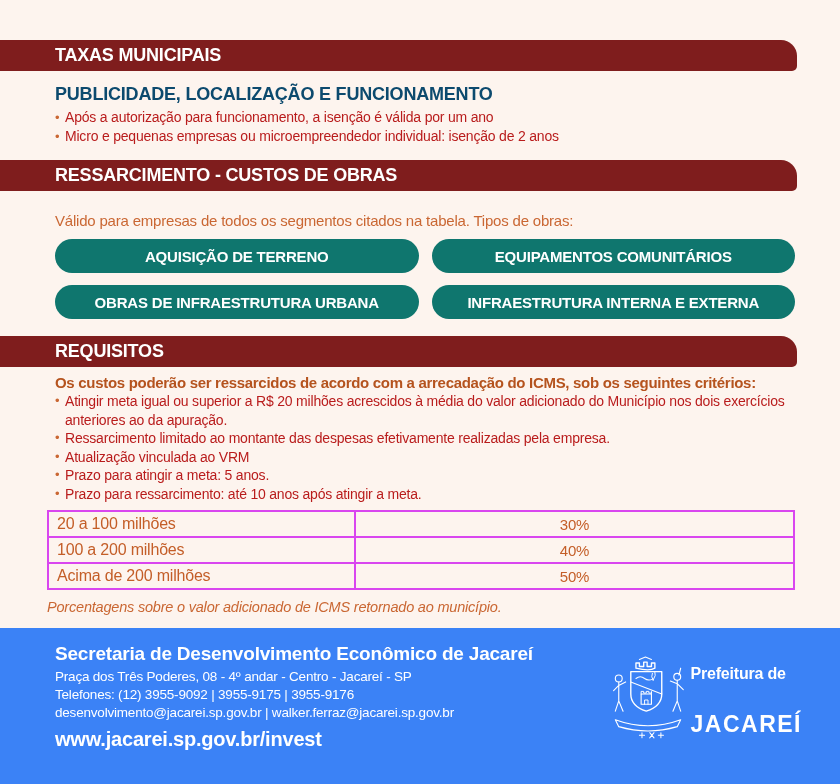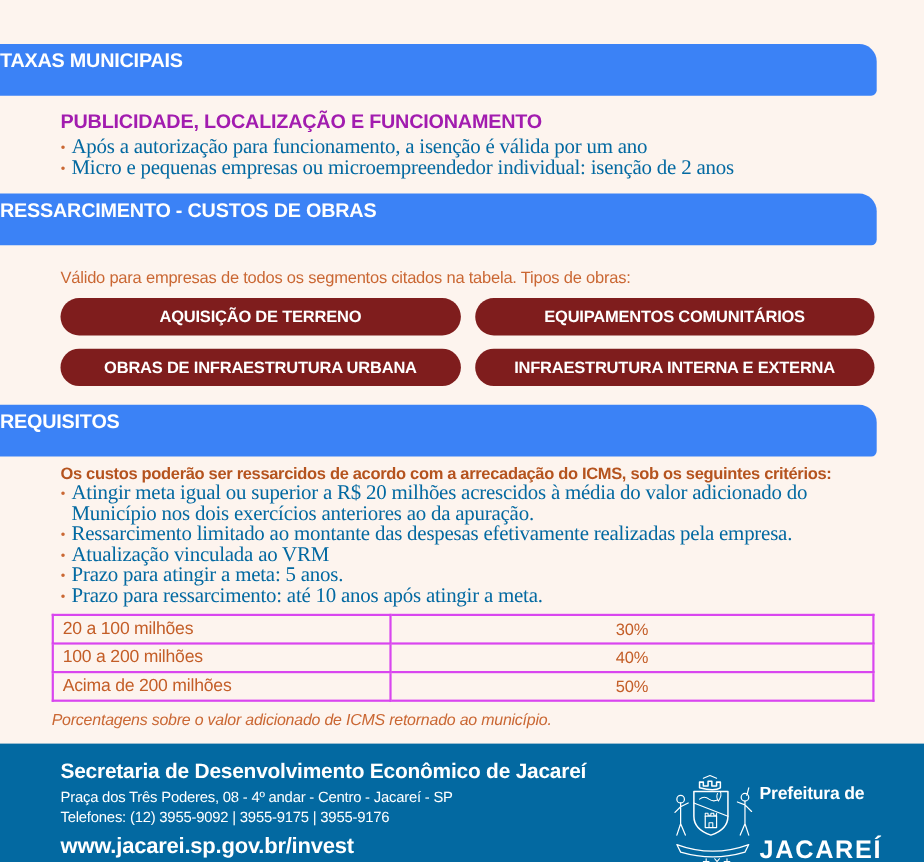--- a/index.html
+++ b/index.html
@@ -6,60 +6,60 @@
   html, body { margin: 0; padding: 0; }
   body {
     width: 840px; height: 784px;
     background: #fdf4ee;
     font-family: "Liberation Sans", sans-serif;
     display: flex; flex-direction: column;
     overflow: hidden;
     letter-spacing: -0.2px;
   }
   .bar {
-    height: 47px; width: 797px;
-    background: #3b82f6;
+    height: 31px; width: 797px;
+    background: #7f1d1d;
     border-radius: 0 16px 5px 0;
     color: #fff; font-weight: bold; font-size: 18px;
-    line-height: 31px; 
+    line-height: 31px; padding-left: 55px;
     flex: none;
   }
   .bar-taxas { margin-top: 40px; }
   .bar-ress  { margin-top: 14px; }
   .bar-req   { margin-top: 17px; }
 
   .sec-pub { margin: 13px 45px 0 55px; }
   .sec-pub h2 {
     margin: 0 0 4px 0;
-    font-size: 18px; font-weight: bold; color: #a21caf;
+    font-size: 18px; font-weight: bold; color: #0c4a6e;
     line-height: 20px; letter-spacing: -0.2px;
   }
   ul.bullets { list-style: none; margin: 0; padding: 0; }
   ul.bullets li {
     position: relative; padding-left: 10px;
-    font-size: 19px; color: #0369a1; line-height: 19px; font-family: Liberation Serif, serif;
+    font-size: 14px; color: #b91c1c; line-height: 19px;
   }
   ul.bullets li::before {
     content: "\2022";
     position: absolute; left: 0; top: 0;
     font-size: 13px; color: #ca6733;
   }
 
   .intro {
     margin: 21px 45px 9px 55px;
     font-size: 15px; color: #ca6733; line-height: 18px;
   }
   .pills {
     margin: 0 45px 0 55px;
     display: grid; grid-template-columns: 1fr 1fr;
     column-gap: 13px; row-gap: 12px;
   }
   .pill {
     height: 34px; border-radius: 17px;
-    background: #7f1d1d; color: #fff;
+    background: #0f766e; color: #fff;
     font-weight: bold; font-size: 15px;
     display: flex; align-items: center; justify-content: center;
     text-align: center;
   }
 
   .req { margin: 6px 45px 0 55px; }
   .req .lead {
     margin: 0; font-size: 15px; font-weight: bold;
     color: #b5531e; line-height: 19px; letter-spacing: -0.3px;
   }
@@ -78,21 +78,21 @@
   .icms-table td.range { width: 307px; font-size: 16px; }
   .icms-table td.pct   { text-align: center; font-size: 15px; }
 
   .footnote {
     margin: 9px 45px 0 47px;
     font-style: italic; font-size: 14.5px; color: #ca6733;
   }
 
   .footer {
     margin-top: 13px; flex: 1;
-    background: #0369a1; color: #fff;
+    background: #3b82f6; color: #fff;
     position: relative;
     padding: 15px 0 0 55px;
   }
   .footer h3 {
     margin: 0 0 3px 0;
     font-size: 19px; font-weight: bold; letter-spacing: -0.2px;
   }
   .footer .line { font-size: 13.5px; line-height: 18px; }
   .footer .url {
     margin-top: 6px;
@@ -159,20 +159,21 @@
     </tr>
   </tbody>
 </table>
 
 <div class="footnote">Porcentagens sobre o valor adicionado de ICMS retornado ao município.</div>
 
 <div class="footer">
   <h3>Secretaria de Desenvolvimento Econômico de Jacareí</h3>
   <div class="line">Praça dos Três Poderes, 08 - 4º andar - Centro -  Jacareí - SP</div>
   <div class="line">Telefones: (12) 3955-9092 |  3955-9175  |  3955-9176</div>
+  <div class="line">desenvolvimento@jacarei.sp.gov.br | walker.ferraz@jacarei.sp.gov.br</div>
   <div class="url">www.jacarei.sp.gov.br/invest</div>
 
   <div class="logo">
     <svg viewBox="0 0 100 102" fill="none" stroke="#ffffff" stroke-width="1.6" stroke-linecap="round" stroke-linejoin="round">
 
       <path d="M36 14 v-6 h4 v4 h5 v-5 h4 v5 h5 v-4 h4 v6 q-6 4 -22 0 z"></path>
       <path d="M40 4 l7 -3 l7 3" stroke-width="1.2"></path>
 
       <path d="M30 18 h36 v26 q0 14 -18 20 q-18 -6 -18 -20 z"></path>
       <path d="M30 30 l36 14" stroke-width="1.2"></path>

